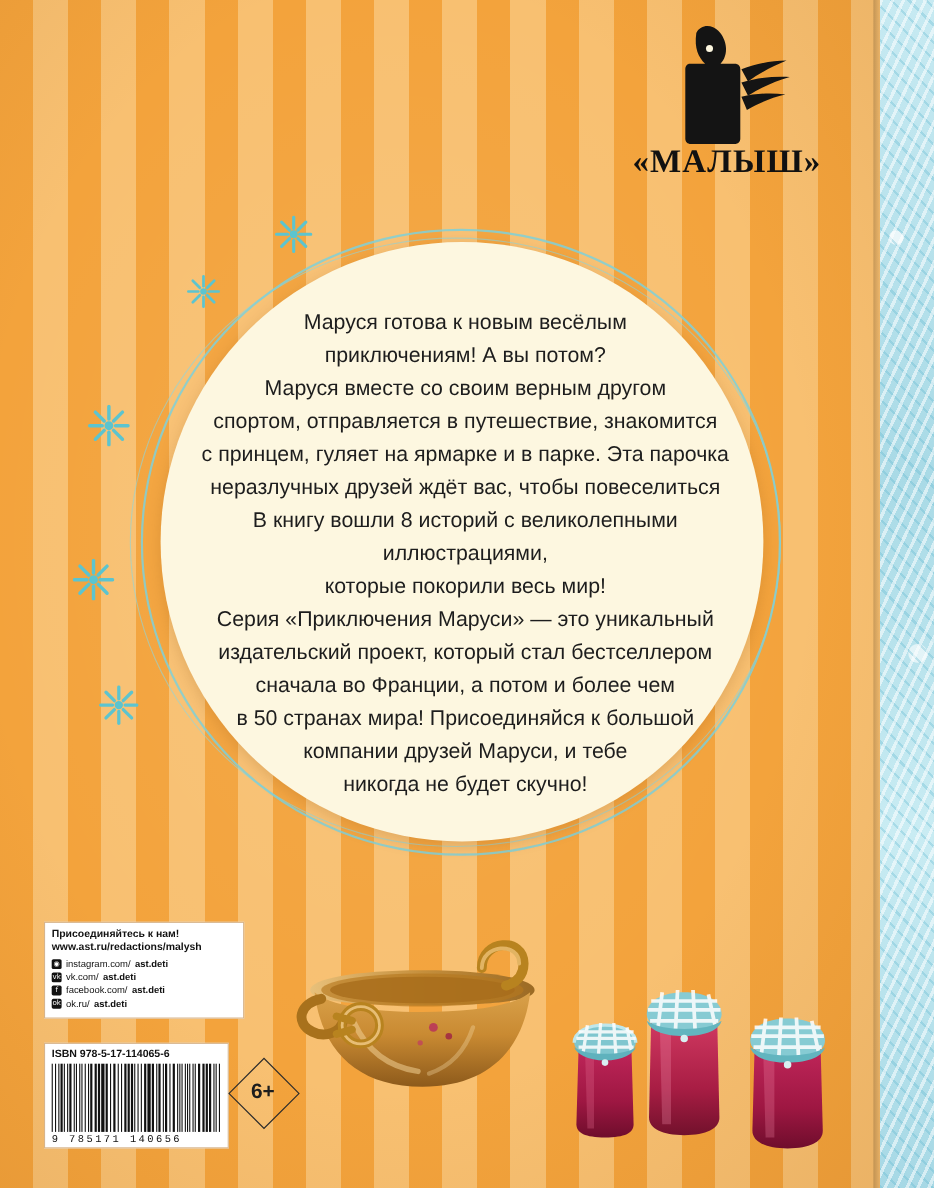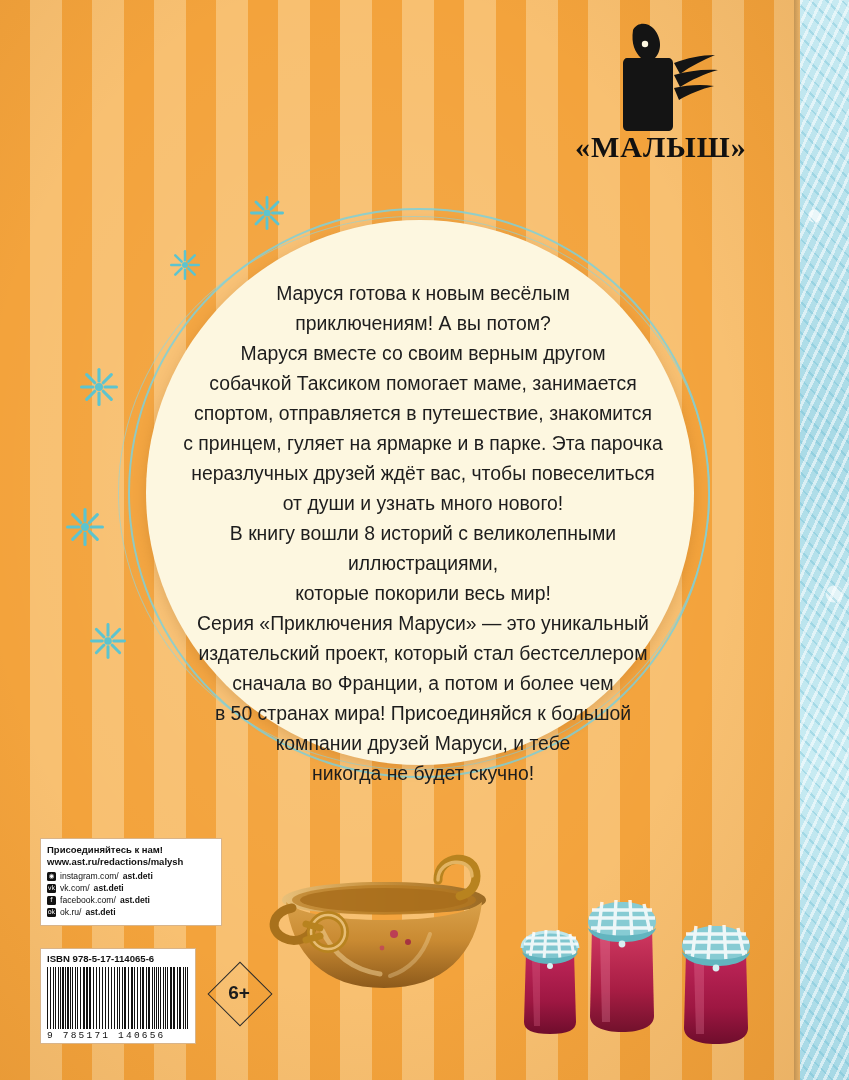--- a/index.html
+++ b/index.html
@@ -180,21 +180,21 @@
     border-radius: 1.5px;
     font-family: "DejaVu Sans", sans-serif;
     flex: 0 0 auto;
   }
   .social-row b { font-weight: bold; }
 
   .isbn-box {
     position: absolute;
     left: 40px;
     top: 948px;
-    width: 156px;
+    width: 168px;
     background: #fff;
     border: 1px solid #d8b48a;
     box-sizing: border-box;
     padding: 4px 6px 2px 6px;
   }
   .isbn-text {
     font-size: 9.6px;
     font-weight: bold;
     color: #111;
     margin-bottom: 3px;
@@ -358,25 +358,23 @@
             <rect x="0" y="15.6" width="13" height="2.8" rx="1.4" transform="rotate(45 17 17)"></rect>
             <rect x="21" y="15.6" width="13" height="2.8" rx="1.4" transform="rotate(45 17 17)"></rect>
           </g>
         </svg>
     </div>
 
     <div class="blurb">
       <p>Маруся готова к новым весёлым</p>
       <p>приключениям! А вы потом?</p>
       <p>Маруся вместе со своим верным другом</p>
-      <p>собачкой Таксиком помогает маме, занимается</p>
       <p>спортом, отправляется в путешествие, знакомится</p>
       <p>с принцем, гуляет на ярмарке и в парке. Эта парочка</p>
       <p>неразлучных друзей ждёт вас, чтобы повеселиться</p>
-      <p>от души и узнать много нового!</p>
       <p>В книгу вошли 8 историй с великолепными иллюстрациями,</p>
       <p>которые покорили весь мир!</p>
       <p>Серия «Приключения Маруси» — это уникальный</p>
       <p>издательский проект, который стал бестселлером</p>
       <p>сначала во Франции, а потом и более чем</p>
       <p>в 50 странах мира! Присоединяйся к большой</p>
       <p>компании друзей Маруси, и тебе</p>
       <p>никогда не будет скучно!</p>
     </div>
   </div>

